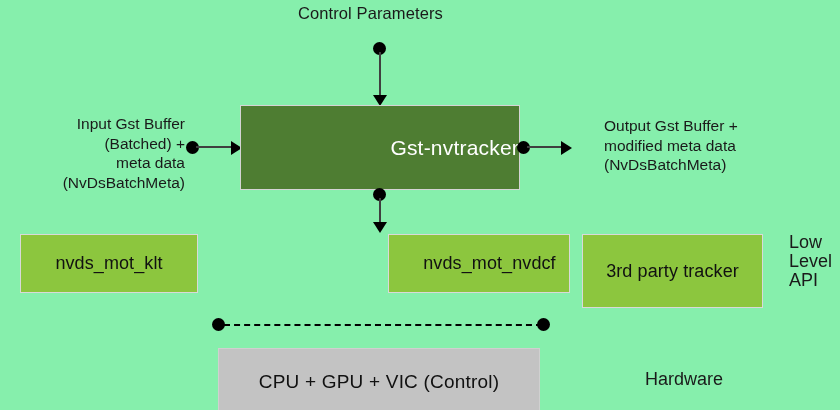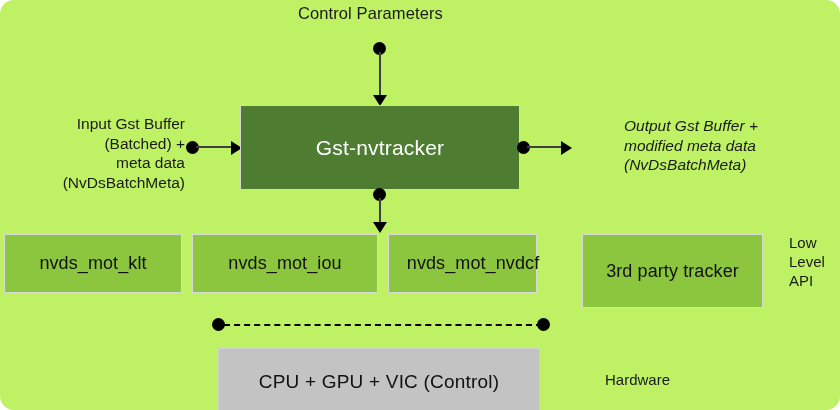--- a/index.html
+++ b/index.html
@@ -7,23 +7,22 @@
     padding: 0;
     background: #ffffff;
   }
   body {
     font-family: "Liberation Sans", sans-serif;
   }
   #canvas {
     position: relative;
     width: 840px;
     height: 410px;
-    background: #bef264;
+    background: #86efac;
     overflow: hidden;
-    border-radius: 14px;
   }
   .abs { position: absolute; }
 
   
   .label {
     color: #1a1a1a;
     font-size: 15.5px;
     line-height: 19.5px;
     white-space: pre-line;
   }
@@ -35,21 +34,21 @@
   .right-align { text-align: right; margin-top: 8px; }
   .left-align { text-align: left; }
 
   
   .box-main {
     background: #4e7d32;
     border: 1px solid #d4d4d4;
     box-sizing: border-box;
     display: flex;
     align-items: center;
-    justify-content: center;
+    justify-content: flex-end;
   }
   .box-main-text {
     color: #ffffff;
     font-size: 21px;
     letter-spacing: 0.2px;
   }
   .box-ll {
     background: #8cc63e;
     border: 1px solid #d9d9d9;
     box-sizing: border-box;
@@ -93,21 +92,21 @@
     width: 0; height: 0;
     border-left: 7px solid transparent;
     border-right: 7px solid transparent;
     border-top: 11px solid #000000;
   }
   .dashed-line {
     border-top: 2px dashed #000000;
     height: 0;
   }
   .side-note {
-    font-size: 15px;
+    font-size: 18px;
     line-height: 19px;
     color: #1a1a1a;
     white-space: pre-line;
   }
 </style>
 </head>
 <body>
 
 <div id="canvas">
 
@@ -127,51 +126,48 @@
   <div class="abs arrow-right" style="left:231px; top:141px;"></div>
 
   <div class="abs box-main" style="left:240px; top:105px; width:280px; height:85px;">
     <span class="box-main-text">Gst-nvtracker</span>
   </div>
 
   <div class="abs dot" style="left:517px; top:141px; width:13px; height:13px;"></div>
   <div class="abs line-h" style="left:527px; top:146px; width:37px;"></div>
   <div class="abs arrow-right" style="left:561px; top:141px;"></div>
 
-  <div class="abs label left-align" style="left:624px; top:116px; width:210px;font-style:italic;">Output Gst Buffer +
+  <div class="abs label left-align" style="left:604px; top:116px; width:210px;">Output Gst Buffer +
 modified meta data
 (NvDsBatchMeta)</div>
 
   <div class="abs dot" style="left:373px; top:188px; width:13px; height:13px;"></div>
   <div class="abs line-v" style="left:379px; top:198px; height:25px;"></div>
   <div class="abs arrow-down" style="left:373px; top:222px;"></div>
 
-  <div class="abs box-ll" style="left:4px; top:234px; width:178px; height:59px;">
+  <div class="abs box-ll" style="left:20px; top:234px; width:178px; height:59px;">
     <span class="box-ll-text">nvds_mot_klt</span>
   </div>
 
-  <div class="abs box-ll" style="left:192px; top:234px; width:186px; height:59px;">
-    <span class="box-ll-text">nvds_mot_iou</span>
-  </div>
 
-  <div class="abs box-ll" style="left:388px; top:234px; width:149px; height:59px;padding-left:21px;">
+  <div class="abs box-ll" style="left:388px; top:234px; width:182px; height:59px;padding-left:21px;">
     <span class="box-ll-text">nvds_mot_nvdcf</span>
   </div>
 
   <div class="abs box-ll" style="left:582px; top:234px; width:181px; height:74px;">
     <span class="box-ll-text">3rd party tracker</span>
   </div>
 
   <div class="abs side-note" style="left:789px; top:233px; width:50px;">Low
 Level
 API</div>
 
   <div class="abs dot" style="left:212px; top:318px; width:13px; height:13px;"></div>
   <div class="abs dashed-line" style="left:224px; top:324px; width:318px;"></div>
   <div class="abs dot" style="left:537px; top:318px; width:13px; height:13px;"></div>
 
   <div class="abs box-hw" style="left:218px; top:348px; width:322px; height:68px;">
     <span class="box-hw-text">CPU + GPU + VIC (Control)</span>
   </div>
 
-  <div class="abs side-note" style="left:605px; top:370px; width:120px;">Hardware</div>
+  <div class="abs side-note" style="left:624px; top:370px; width:120px;text-align:center;">Hardware</div>
 
 </div>
 
 </body></html>

